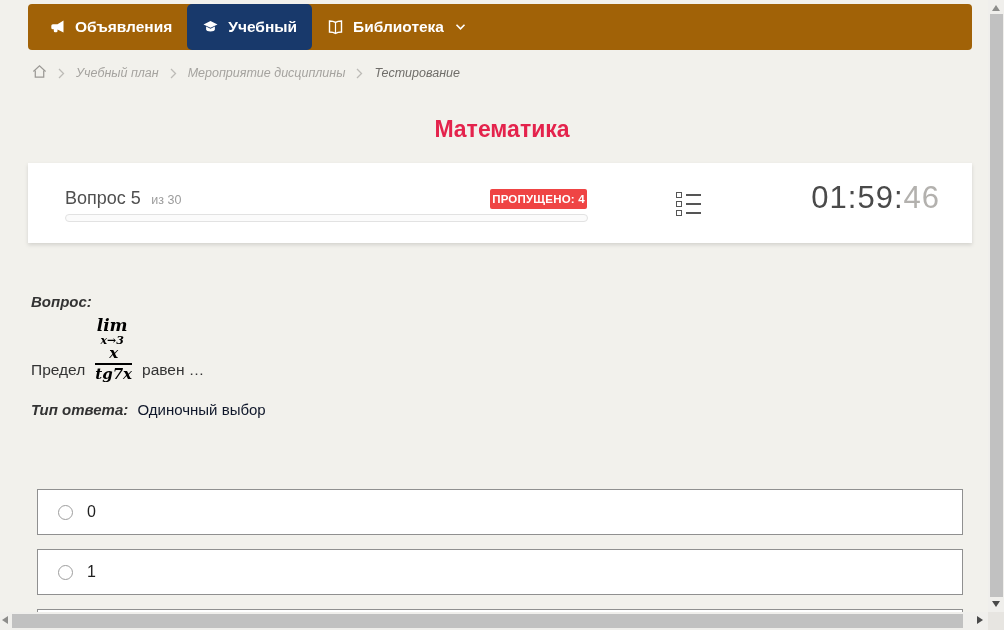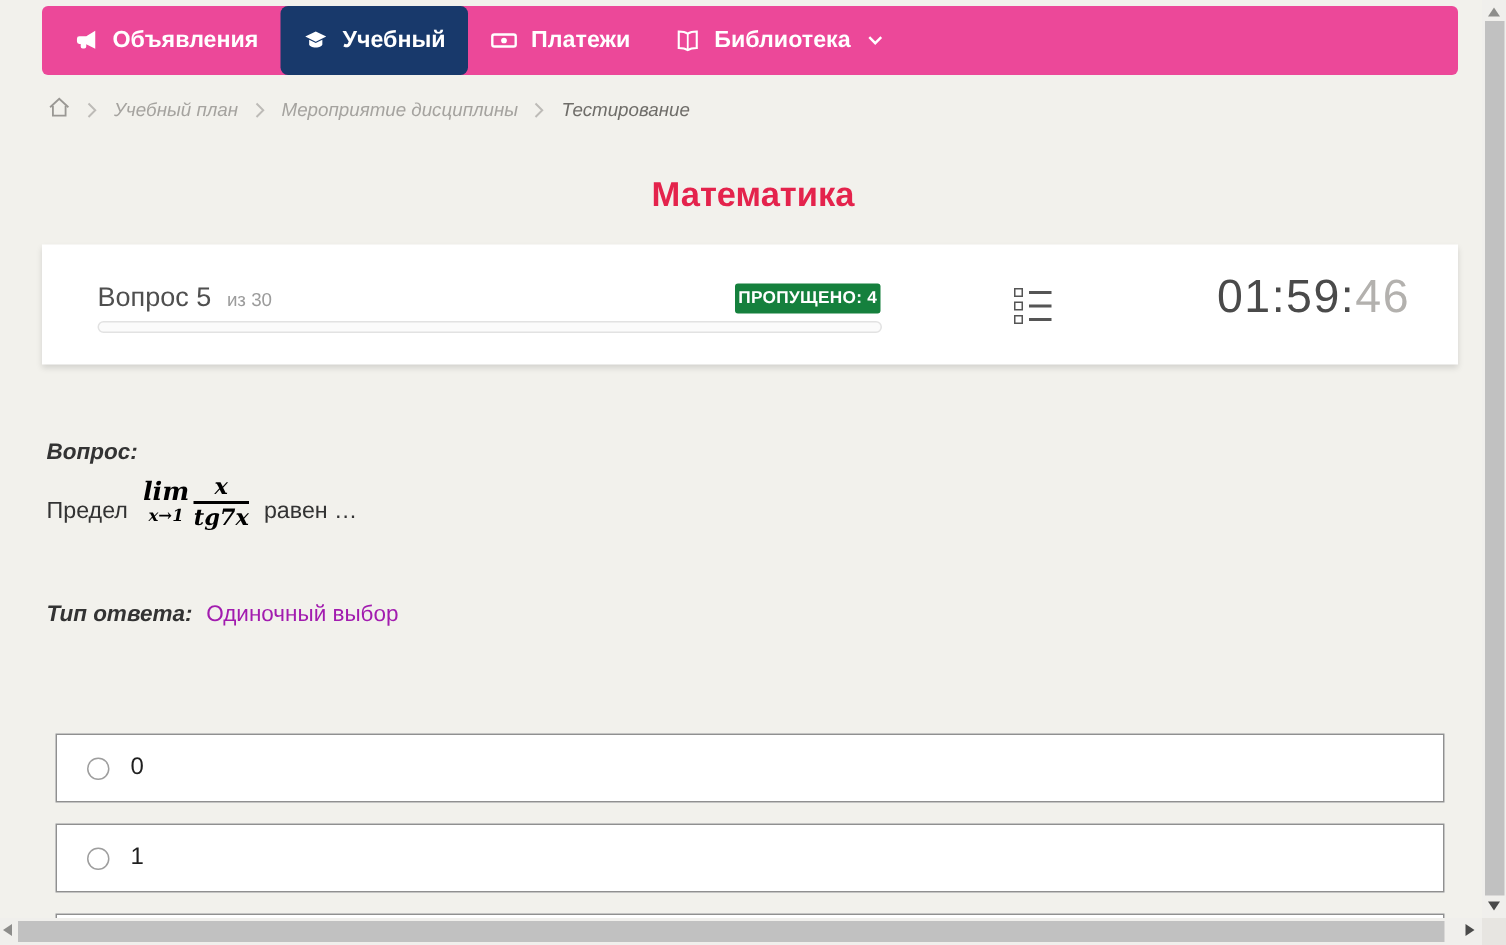--- a/index.html
+++ b/index.html
@@ -8,21 +8,21 @@
     position:relative;
     background:#f2f1ec;
     font-family:"Liberation Sans", sans-serif;
     overflow:hidden;
     color:#333;
   }
 
   
   .navbar {
     position:absolute; left:28px; top:4px; width:944px; height:46px;
-    background:#ec4899; border-radius:4px;
+    background:#a16207; border-radius:4px;
     display:flex; align-items:stretch; padding-left:6px;
   }
   .nav-item {
     display:flex; align-items:center; gap:9px;
     padding:0 15px; color:#fff; font-weight:700; font-size:15.5px;
     white-space:nowrap; cursor:pointer;
   }
   .nav-item.active { background:#18396b; border-radius:5px; }
   .nav-item svg { display:block; }
   .caret { margin-left:2px; }
@@ -46,21 +46,21 @@
   
   .quiz-card {
     position:absolute; left:28px; top:163px; width:944px; height:80px;
     background:#fff; box-shadow:0 2px 4px rgba(0,0,0,0.13);
   }
   .q-info { position:absolute; left:37px; top:25px; white-space:nowrap; }
   .q-num { font-size:18px; color:#4f4f4f; }
   .q-total { font-size:12.5px; color:#9c9c9c; margin-left:6px; }
   .skip-badge {
     position:absolute; left:462px; top:26px; width:97px; height:20px;
-    background:#15803d; color:#fff; font-size:11.5px; font-weight:700;
+    background:#ef4444; color:#fff; font-size:11.5px; font-weight:700;
     display:flex; align-items:center; justify-content:center;
     border-radius:2px; letter-spacing:.2px; white-space:nowrap;
   }
   .progress-track {
     position:absolute; left:37px; top:51px; width:523px; height:8px;
     background:#fbfbfb; border:1px solid #e2e2e2; border-radius:5px;
   }
   .qlist-btn {
     position:absolute; left:648px; top:29px; width:26px; height:24px;
     display:flex; flex-direction:column; justify-content:space-between;
@@ -79,33 +79,33 @@
   
   .q-label { position:absolute; left:31px; top:293px;
     font-weight:700; font-style:italic; font-size:15px; color:#333; }
   .q-line {
     position:absolute; left:31px; top:314px;
     display:flex; align-items:flex-end; gap:8px; font-size:15.5px; color:#333;
   }
   .formula {
     display:inline-flex; align-items:center;
     font-family:"DejaVu Serif", serif; font-style:italic; font-weight:700;
-    color:#000; margin:0 2px; position:relative; top:3px;
+    color:#000; margin:0 2px; position:relative; top:3px;flex-direction:column;
   }
   .lim-block { display:flex; flex-direction:column; align-items:center; margin-right:3px; }
   .lim-op { font-size:17px; line-height:1; }
   .lim-sub { font-size:11px; line-height:1; margin-top:1px; }
   .frac { display:inline-flex; flex-direction:column; align-items:center; }
   .frac .num { font-size:15px; line-height:1; }
   .frac .bar { align-self:stretch; height:1.5px; background:#000; margin:2px 0; }
   .frac .den { font-size:15px; line-height:1; }
 
   .answer-type { position:absolute; left:31px; top:401px; font-size:15px; }
   .answer-type .at-label { font-weight:700; font-style:italic; color:#333; }
-  .answer-type .at-value { color:#a21caf; margin-left:5px; }
+  .answer-type .at-value { color:#0f172a; margin-left:5px; }
 
   
   .option {
     position:absolute; left:37px; width:926px; height:46px;
     background:#fff; border:1px solid #909090;
     display:flex; align-items:center; padding-left:20px; cursor:pointer;
   }
   .option.o1 { top:489px; }
   .option.o2 { top:549px; }
   .option.o3 { top:609px; height:22px; }
@@ -151,29 +151,20 @@
     <span>Объявления</span>
   </div>
   <div class="nav-item active">
     <span>
         <svg width="17" height="16" viewBox="0 0 16 16" fill="#fff">
           <path d="M8 2 1 5.4 8 8.8l7-3.4L8 2z"></path>
           <path d="M3.6 7.5v3.1c0 1 2 2 4.4 2s4.4-1 4.4-2V7.5L8 9.7 3.6 7.5z"></path>
         </svg>
       </span>
     <span>Учебный</span>
-  </div>
-  <div class="nav-item">
-    <span>
-        <svg width="18" height="16" viewBox="0 0 18 16" fill="none" stroke="#fff">
-          <rect x="1.2" y="4" width="15.6" height="8" rx="1.4" stroke-width="1.6"></rect>
-          <circle cx="9" cy="8" r="1.9" fill="#fff" stroke="none"></circle>
-        </svg>
-      </span>
-    <span>Платежи</span>
   </div>
   <div class="nav-item">
     <span>
         <svg width="17" height="16" viewBox="0 0 16 16" fill="none" stroke="#fff">
           <path d="M8 3.4C6.5 2.4 4.5 2 2 2v11c2.5 0 4.5.4 6 1.4 1.5-1 3.5-1.4 6-1.4V2c-2.5 0-4.5.4-6 1.4z" stroke-width="1.4"></path>
           <path d="M8 3.4v11" stroke-width="1.2"></path>
         </svg>
       </span>
     <span>Библиотека</span>
     <span class="caret">
@@ -235,21 +226,21 @@
   <div class="timer"><span>01:59:</span><span class="secs">46</span></div>
 </div>
 
 <div class="q-label">Вопрос:</div>
 
 <div class="q-line">
   <span>Предел</span>
   <span class="formula">
     <span class="lim-block">
       <span class="lim-op">lim</span>
-      <span class="lim-sub">x→1</span>
+      <span class="lim-sub">x→3</span>
     </span>
     <span class="frac">
       <span class="num">x</span>
       <span class="bar"></span>
       <span class="den">tg7x</span>
     </span>
   </span>
   <span>равен …</span>
 </div>
 

